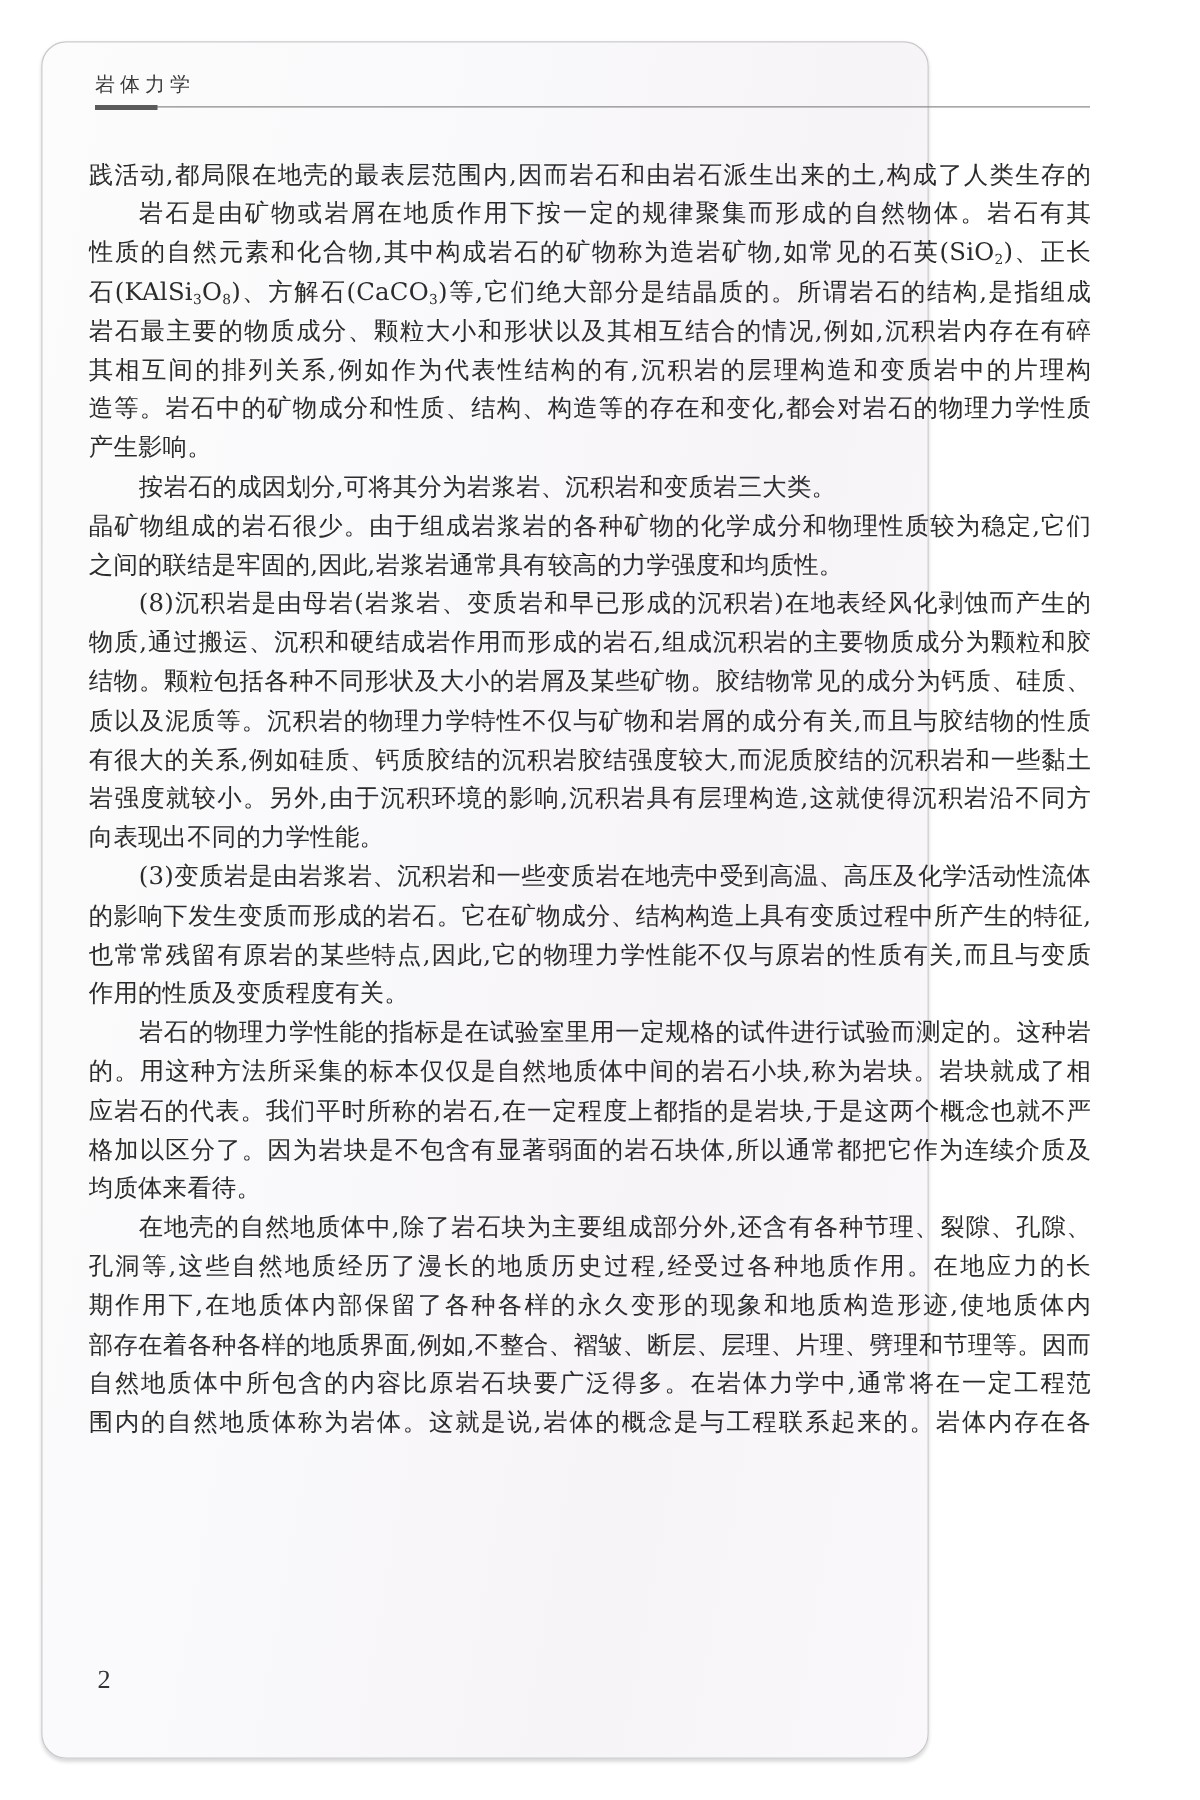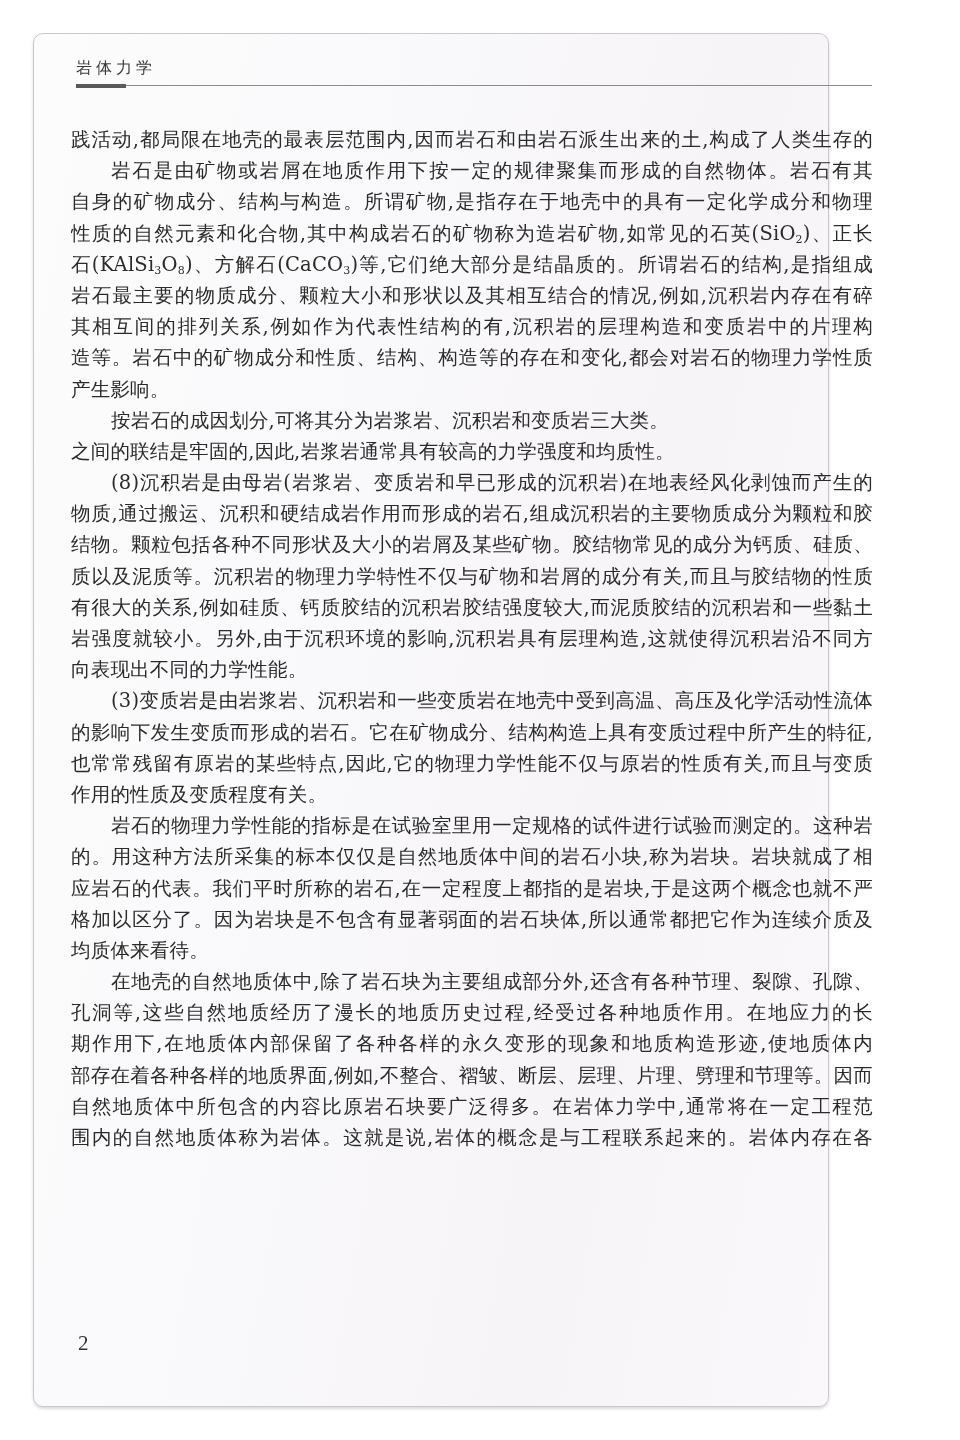--- a/index.html
+++ b/index.html
@@ -11,24 +11,24 @@
       width: 960px;
       height: 1440px;
       position: relative;
       overflow: hidden;
       font-family: "DejaVu Serif", "Liberation Serif", serif;
     }
     .page {
       position: absolute;
       left: 33px;
       top: 33px;
-      width: 796px;
+      width: 710px;
       height: 1374px;
       border: 1.5px solid #c9c9cc;
-      border-radius: 10px;
+      border-radius: 20px;
       background: linear-gradient(100deg, #fdfcfd 0%, #f9f8fa 40%, #f7f4f8 70%, #fbf8fc 100%);
       box-shadow: 0 2px 3px rgba(0,0,0,0.15);
       box-sizing: border-box;
     }
     .running-head {
       position: absolute;
       left: 42px;
       top: 24px;
       font-family: "DejaVu Sans", "Liberation Sans", sans-serif;
       font-size: 16px;
@@ -92,28 +92,28 @@
 <body>
 
 <div class="page">
   <div class="running-head">岩体力学</div>
   <div class="head-rule"></div>
   <div class="head-rule-thick"></div>
 
   <div class="body-text" id="body-text">
       <div class="jline">践​活​动​,​都​局​限​在​地​壳​的​最​表​层​范​围​内​,​因​而​岩​石​和​由​岩​石​派​生​出​来​的​土​,​构​成​了​人​类​生​存​的</div>
       <div class="jline indent">岩​石​是​由​矿​物​或​岩​屑​在​地​质​作​用​下​按​一​定​的​规​律​聚​集​而​形​成​的​自​然​物​体​。​岩​石​有​其</div>
-      <div class="jline">自​身​的​矿​物​成​分​、​结​构​与​构​造​。​所​谓​矿​物​,​是​指​存​在​于​地​壳​中​的​具​有​一​定​化​学​成​分​和​物​理</div>
       <div class="jline"><span>性​质​的​自​然​元​素​和​化​合​物​,​其​中​构​成​岩​石​的​矿​物​称​为​造​岩​矿​物​,​如​常​见​的​石​英​(​S​i​O</span><sub>2</sub><span>)​、​正​长</span></div>
       <div class="jline"><span>石​(​K​A​l​S​i</span><sub>3</sub><span>O</span><sub>8</sub><span>)​、​方​解​石​(​C​a​C​O</span><sub>3</sub><span>)​等​,​它​们​绝​大​部​分​是​结​晶​质​的​。​所​谓​岩​石​的​结​构​,​是​指​组​成</span></div>
       <div class="jline">岩​石​最​主​要​的​物​质​成​分​、​颗​粒​大​小​和​形​状​以​及​其​相​互​结​合​的​情​况​,​例​如​,​沉​积​岩​内​存​在​有​碎</div>
       <div class="jline">其​相​互​间​的​排​列​关​系​,​例​如​作​为​代​表​性​结​构​的​有​,​沉​积​岩​的​层​理​构​造​和​变​质​岩​中​的​片​理​构</div>
       <div class="jline">造​等​。​岩​石​中​的​矿​物​成​分​和​性​质​、​结​构​、​构​造​等​的​存​在​和​变​化​,​都​会​对​岩​石​的​物​理​力​学​性​质</div>
       <div class="jline last">产​生​影​响​。</div>
       <div class="jline indent last">按​岩​石​的​成​因​划​分​,​可​将​其​分​为​岩​浆​岩​、​沉​积​岩​和​变​质​岩​三​大​类​。</div>
+      <div class="jline">晶​矿​物​组​成​的​岩​石​很​少​。​由​于​组​成​岩​浆​岩​的​各​种​矿​物​的​化​学​成​分​和​物​理​性​质​较​为​稳​定​,​它​们</div>
       <div class="jline last">之​间​的​联​结​是​牢​固​的​,​因​此​,​岩​浆​岩​通​常​具​有​较​高​的​力​学​强​度​和​均​质​性​。</div>
       <div class="jline indent">(​8​)​沉​积​岩​是​由​母​岩​(​岩​浆​岩​、​变​质​岩​和​早​已​形​成​的​沉​积​岩​)​在​地​表​经​风​化​剥​蚀​而​产​生​的</div>
       <div class="jline">物​质​,​通​过​搬​运​、​沉​积​和​硬​结​成​岩​作​用​而​形​成​的​岩​石​,​组​成​沉​积​岩​的​主​要​物​质​成​分​为​颗​粒​和​胶</div>
       <div class="jline">结​物​。​颗​粒​包​括​各​种​不​同​形​状​及​大​小​的​岩​屑​及​某​些​矿​物​。​胶​结​物​常​见​的​成​分​为​钙​质​、​硅​质​、​铁</div>
       <div class="jline">质​以​及​泥​质​等​。​沉​积​岩​的​物​理​力​学​特​性​不​仅​与​矿​物​和​岩​屑​的​成​分​有​关​,​而​且​与​胶​结​物​的​性​质</div>
       <div class="jline">有​很​大​的​关​系​,​例​如​硅​质​、​钙​质​胶​结​的​沉​积​岩​胶​结​强​度​较​大​,​而​泥​质​胶​结​的​沉​积​岩​和​一​些​黏​土</div>
       <div class="jline">岩​强​度​就​较​小​。​另​外​,​由​于​沉​积​环​境​的​影​响​,​沉​积​岩​具​有​层​理​构​造​,​这​就​使​得​沉​积​岩​沿​不​同​方</div>
       <div class="jline last">向​表​现​出​不​同​的​力​学​性​能​。</div>
       <div class="jline indent">(​3​)​变​质​岩​是​由​岩​浆​岩​、​沉​积​岩​和​一​些​变​质​岩​在​地​壳​中​受​到​高​温​、​高​压​及​化​学​活​动​性​流​体</div>
       <div class="jline">的​影​响​下​发​生​变​质​而​形​成​的​岩​石​。​它​在​矿​物​成​分​、​结​构​构​造​上​具​有​变​质​过​程​中​所​产​生​的​特​征​,</div>

